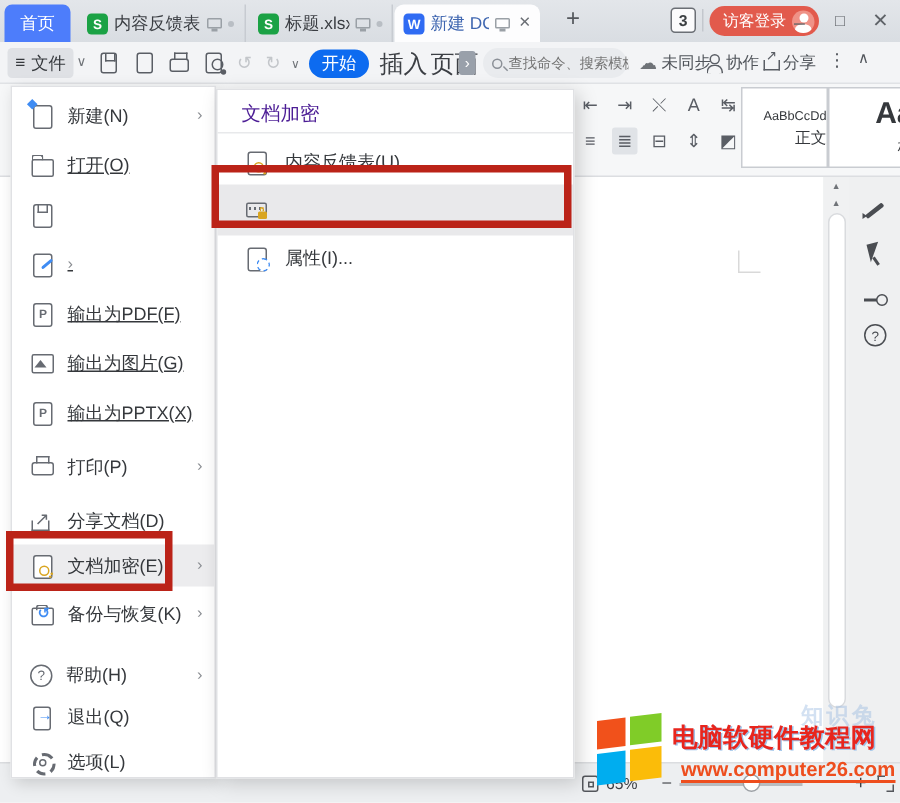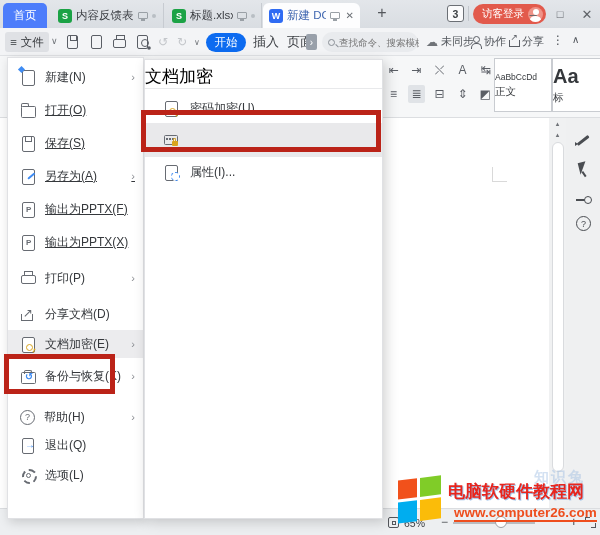--- a/index.html
+++ b/index.html
@@ -47,21 +47,21 @@
     display:flex; align-items:center; justify-content:center; gap:4px; font-size:11.5px; color:#35383c; }
   .file-caret { position:absolute; left:51px; top:8px; font-size:9px; color:#6f7378; }
   .qi { position:absolute; top:7px; width:15px; height:14px; }
   .qi-doc::before { content:""; position:absolute; inset:0 2px; border:1.3px solid #5a5e65; border-radius:2px; background:#f3f4f6; }
   .qi-save::after { content:""; position:absolute; left:5px; top:1px; width:5px; height:4px; border:1.2px solid #5a5e65; border-top:none; }
   .qi-print::before { content:""; position:absolute; left:1px; top:4px; right:1px; height:7px; border:1.3px solid #5a5e65; border-radius:2px; }
   .qi-print::after { content:""; position:absolute; left:4px; top:0; width:7px; height:4px; border:1.2px solid #5a5e65; border-bottom:none; }
   .qi-lens::after { content:""; position:absolute; left:6px; top:4px; width:6px; height:6px; border:1.4px solid #5a5e65; border-radius:50%; box-shadow:4px 5px 0 -2.2px #5a5e65; }
   .qi-glyph { font-size:12px; color:#c3c6ca; width:auto; }
   .qi-caret { font-size:8px; color:#6f7378; top:10px; }
-  .rtab { position:absolute; top:5px; font-size:13px; color:#3c3f44; }
+  .rtab { position:absolute; top:5px; font-size:16px; color:#3c3f44; }
   .rtab-start { left:206px; width:40px; height:19px; background:#0d6bf0; border-radius:10px; color:#fff;
     display:flex; align-items:center; justify-content:center; font-size:11.5px; }
   .rtab-insert { left:253px; }
   .rtab-page { left:287px; }
   .more-tabs { position:absolute; left:306px; top:6px; width:11px; height:16px; background:#99a0aa; border-radius:2px;
     color:#fff; font-size:10px; display:flex; align-items:center; justify-content:center; }
   .searchbox { position:absolute; left:322px; top:4px; width:96px; height:20px; background:#e9ebee; border-radius:11px;
     display:flex; align-items:center; padding:0 6px; gap:4px; }
   .lens { width:7px; height:7px; border:1.3px solid #8a8f96; border-radius:50%; position:relative; flex:0 0 auto; }
   .lens::after { content:""; position:absolute; left:5.5px; top:5.5px; width:3.5px; height:1.3px; background:#8a8f96; transform:rotate(45deg); }
@@ -81,21 +81,21 @@
 
   
   .ribbon { position:absolute; left:0; top:56px; width:600px; height:62px; background:#f6f7f8; border-bottom:1px solid #dcdee1; }
   .para-row { position:absolute; display:flex; gap:6px; }
   .para-row.r1 { left:385px; top:5px; }
   .para-row.r2 { left:385px; top:29px; }
   .pi { width:17px; height:18px; display:flex; align-items:center; justify-content:center; font-size:12px; color:#5a5e65; border-radius:2px; }
   .pi.active { background:#e0e3e7; }
   .gallery { position:absolute; left:494px; top:2px; height:54px; display:flex; }
   .style-item { width:58px; height:54px; background:#fff; border:1px solid #c9ccd1; display:flex; flex-direction:column;
-    align-items:flex-start; justify-content:center; gap:3px; }
+    align-items:flex-end; justify-content:center; gap:3px; }
   .style-item .prev { font-size:8.5px; color:#35383c; }
   .style-item .nm { font-size:10.5px; color:#35383c; }
   .style-item.big .prev { font-size:20px; font-weight:bold; }
 
   
   .docarea { position:absolute; left:0; top:118px; width:600px; height:390px; background:#e7e9eb; }
   .page { position:absolute; left:0; top:0; width:549px; height:390px; background:#fff; }
   .margin-mark { position:absolute; left:492px; top:49px; width:15px; height:15px;
     border-left:1.5px solid #d9d9d9; border-bottom:1.5px solid #d9d9d9; }
   .scrollcol { position:absolute; left:549px; top:0; width:17px; height:390px; background:#f0f1f2; }
@@ -155,21 +155,21 @@
   .mi-restore::after { content:"↺"; position:absolute; left:4px; top:2px; font-size:10px; font-weight:bold; color:#3f8cf3; }
   .mi-helpc { border:1.4px solid #676b72; border-radius:50%; width:15px; height:15px; display:flex; align-items:center; justify-content:center; font-size:9px; color:#676b72; }
   .mi-gear::before { content:""; position:absolute; left:1.5px; top:1.5px; width:11px; height:11px; border:2px dashed #676b72; border-radius:50%; }
   .mi-gear::after { content:""; position:absolute; left:5.5px; top:5.5px; width:3.5px; height:3.5px; border:1.3px solid #676b72; border-radius:50%; }
   .mi-exit::before { content:""; position:absolute; left:2px; top:0.5px; width:10px; height:14px; border:1.3px solid #676b72; border-radius:2px; }
   .mi-exit::after { content:"→"; position:absolute; left:5px; top:2px; font-size:10px; font-weight:bold; color:#3f8cf3; }
 
   
   .submenu { position:absolute; left:144px; top:59px; width:239px; height:460px; background:#fff;
     border:1px solid #e0e1e4; box-shadow:3px 3px 12px rgba(0,0,0,.18); padding-top:6px; }
-  .sm-header { height:20px; font-size:17px; color:#000000; display:flex; align-items:center; }
+  .sm-header { height:20px; padding-left:16px; font-size:13px; color:#4c1d95; display:flex; align-items:center; }
   .sm-divider { height:1px; background:#e8e9eb; margin:2px 0 4px 0; }
   .sm-item { height:30px; display:flex; align-items:center; gap:11px; padding:0 14px 0 18px; font-size:12px; color:#35383c; }
   .sm-item.hl { height:34px; background:#e9e9eb; }
   .mi-pwd::before { content:""; position:absolute; left:0.5px; top:3px; width:12px; height:8px; border:1.3px solid #676b72; border-radius:1.5px; }
   .mi-pwd .dots { position:absolute; left:2.8px; top:6px; width:8px; height:2px;
     background:repeating-linear-gradient(90deg,#676b72 0 1.6px,transparent 1.6px 3.2px); }
   .mi-pwd::after { content:""; position:absolute; left:8.5px; top:8.5px; width:6px; height:5px; background:#d9a520; border-radius:1px;
     box-shadow:0 0 0 0 transparent; }
   .mi-pwd .shackle { position:absolute; left:10px; top:6px; width:3px; height:3px; border:1.3px solid #d9a520; border-bottom:none; border-radius:2px 2px 0 0; }
   .mi-propgear::after { content:""; position:absolute; left:8px; top:8px; width:7px; height:7px; border:1.8px dashed #3f8cf3; border-radius:50%; background:#fff; }
@@ -326,30 +326,32 @@
       <span class="mi mi-doc mi-new"></span>
       <span class="fm-label">新建(N)</span>
       <span class="fm-arrow">›</span>
     </div>
     <div class="fm-item m5">
       <span class="mi mi-folder"></span>
       <span class="fm-label">打开(O)</span>
     </div>
     <div class="fm-item m5">
       <span class="mi mi-doc mi-save"></span>
-      <span class="fm-label">保存(S)</span>
     </div>
     <div class="fm-item m5">
       <span class="mi mi-doc mi-pen"></span>
-      <span class="fm-label">另存为(A)</span>
       <span class="fm-arrow">›</span>
     </div>
     <div class="fm-item m5">
       <span class="mi mi-doc mi-letter"></span>
-      <span class="fm-label">输出为PPTX(F)</span>
+      <span class="fm-label">输出为PDF(F)</span>
+    </div>
+    <div class="fm-item m5">
+      <span class="mi mi-img"></span>
+      <span class="fm-label">输出为图片(G)</span>
     </div>
     <div class="fm-item m5">
       <span class="mi mi-doc mi-letter"></span>
       <span class="fm-label">输出为PPTX(X)</span>
     </div>
     <div class="fm-item m8">
       <span class="mi mi-print"></span>
       <span class="fm-label">打印(P)</span>
       <span class="fm-arrow">›</span>
     </div>
@@ -380,21 +382,21 @@
       <span class="mi mi-gear"></span>
       <span class="fm-label">选项(L)</span>
     </div>
   </div>
 
   <div class="submenu">
     <div class="sm-header">文档加密</div>
     <div class="sm-divider"></div>
     <div class="sm-item">
       <span class="mi mi-doc mi-key"></span>
-      <span class="fm-label">密码加密(U)</span>
+      <span class="fm-label">内容反馈表(U)</span>
     </div>
     <div class="sm-item hl">
       <span class="mi mi-pwd">
           <span class="dots"></span>
           <span class="shackle"></span>
         </span>
     </div>
     <div class="sm-item">
       <span class="mi mi-doc mi-propgear"></span>
       <span class="fm-label">属性(I)...</span>

